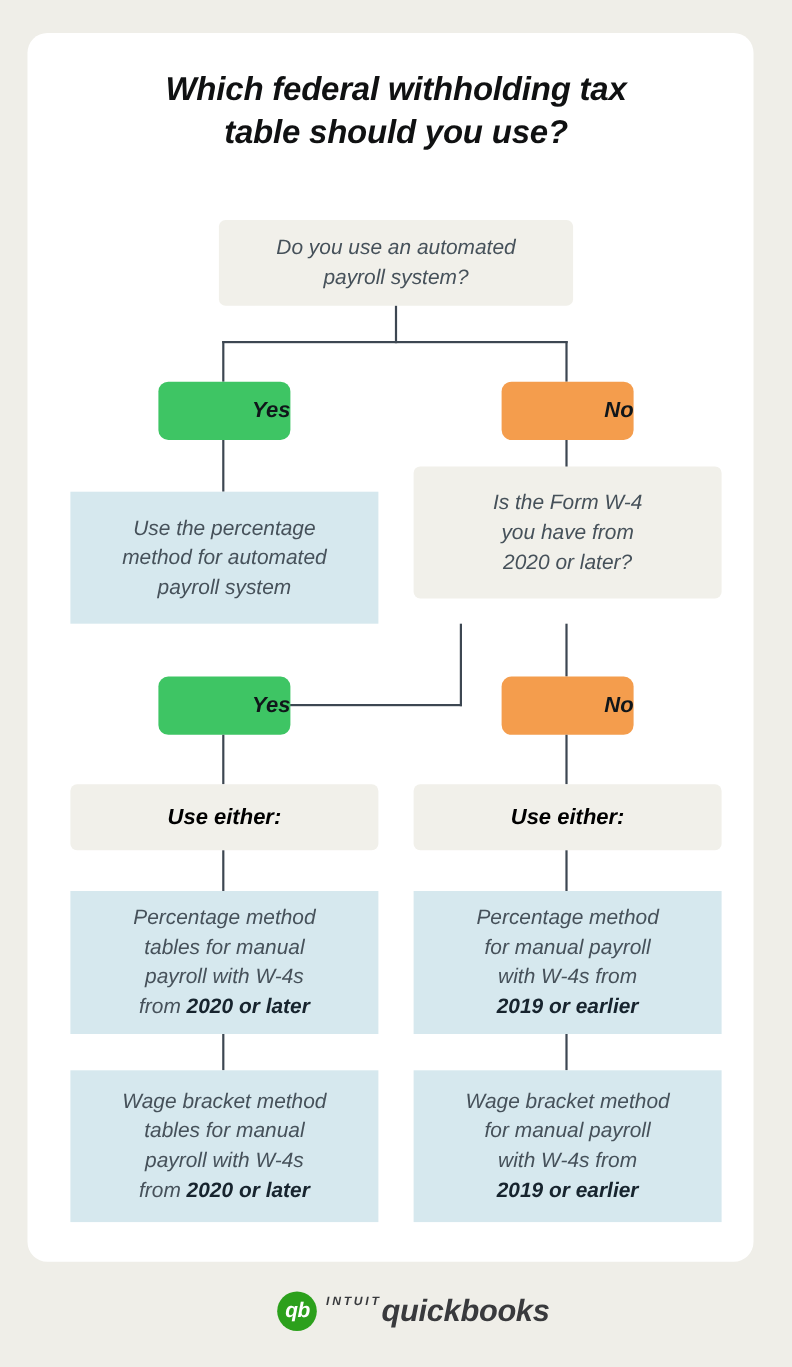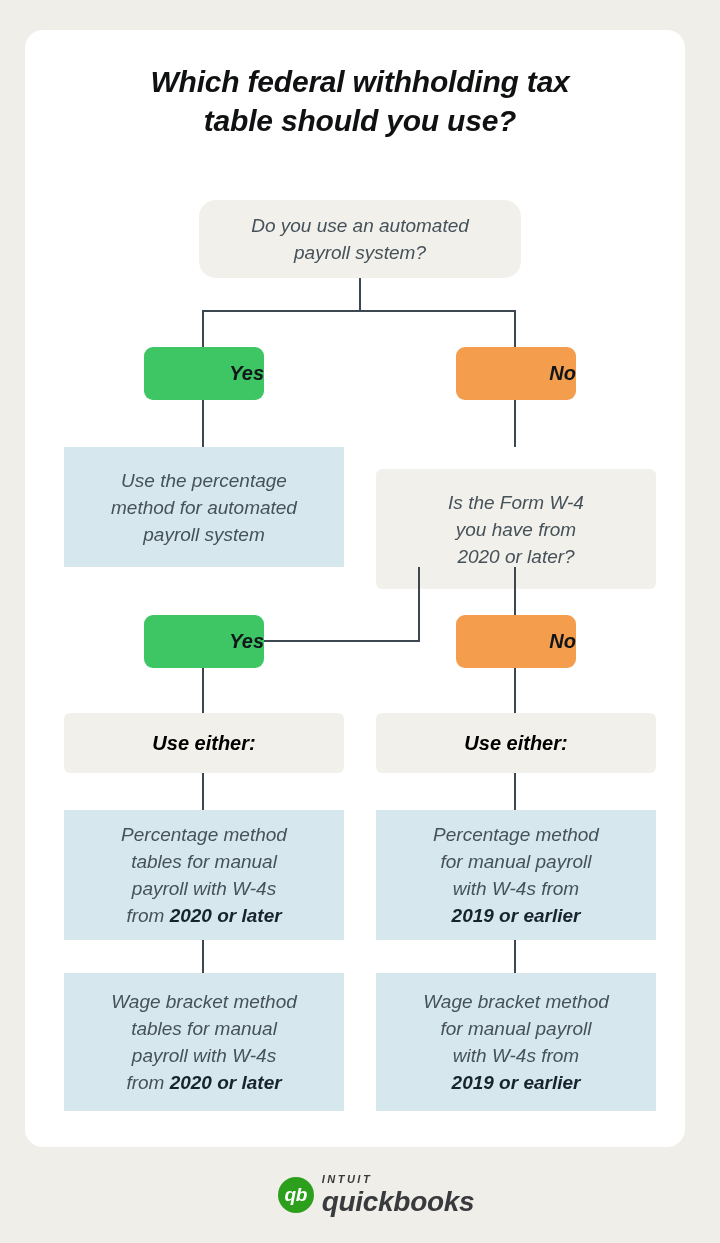--- a/index.html
+++ b/index.html
@@ -25,34 +25,34 @@
   .btn{position:absolute;display:flex;align-items:center;justify-content:flex-end;
     width:120px;height:53px;border-radius:9px;font-size:20px;font-weight:800;color:#10161a;}
   .btn.green{background:var(--green);}
   .btn.orange{background:var(--orange);}
   .line{position:absolute;background:var(--line);}
   .footer{position:absolute;left:16px;top:1174px;width:720px;display:flex;justify-content:center;}
   .brand{display:flex;align-items:center;gap:8px;}
   .qb-circle{width:36px;height:36px;border-radius:50%;background:var(--brandgreen);
     display:flex;align-items:center;justify-content:center;
     color:#ffffff;font-weight:bold;font-size:19px;letter-spacing:-0.5px;}
-  .brand-text{display:flex;flex-direction:column;line-height:1;}
+  .brand-text{display:flex;flex-direction:row;line-height:1;}
   .intuit{font-size:11px;font-weight:bold;letter-spacing:2.5px;color:var(--brandtext);margin-bottom:3px;}
   .qbooks{font-size:28px;font-weight:bold;letter-spacing:-0.3px;color:var(--brandtext);}
 </style>
 </head>
 <body>
 
 <div class="page">
   <div class="card"></div>
 
   <h1 class="title">Which federal withholding tax
 table should you use?</h1>
 
-  <div class="node gray" style="left:199px;top:200px;width:322px;height:78px;border-radius:17px;">
+  <div class="node gray" style="left:199px;top:200px;width:322px;height:78px;">
     <span>Do you use an automated
 payroll system?</span>
   </div>
 
   <div class="line" style="left:359px;top:278px;width:2px;height:34px;"></div>
   <div class="line" style="left:202px;top:310px;width:314px;height:2px;"></div>
   <div class="line" style="left:202px;top:310px;width:2px;height:37px;"></div>
   <div class="line" style="left:514px;top:310px;width:2px;height:37px;"></div>
 
   <div class="btn green" style="left:144px;top:347px;">
@@ -63,21 +63,21 @@
   </div>
 
   <div class="line" style="left:202px;top:400px;width:2px;height:47px;"></div>
   <div class="line" style="left:514px;top:400px;width:2px;height:47px;"></div>
 
   <div class="node blue" style="left:64px;top:447px;width:280px;height:120px;">
     <span>Use the percentage
 method for automated
 payroll system</span>
   </div>
-  <div class="node gray" style="left:376px;top:469px;width:280px;height:120px;">
+  <div class="node gray" style="left:376px;top:424px;width:280px;height:120px;">
     <span>Is the Form W-4
 you have from
 2020 or later?</span>
   </div>
 
   <div class="line" style="left:418px;top:567px;width:2px;height:75px;"></div>
   <div class="line" style="left:263px;top:640px;width:157px;height:2px;"></div>
   <div class="line" style="left:514px;top:567px;width:2px;height:48px;"></div>
 
   <div class="btn green" style="left:144px;top:615px;">

